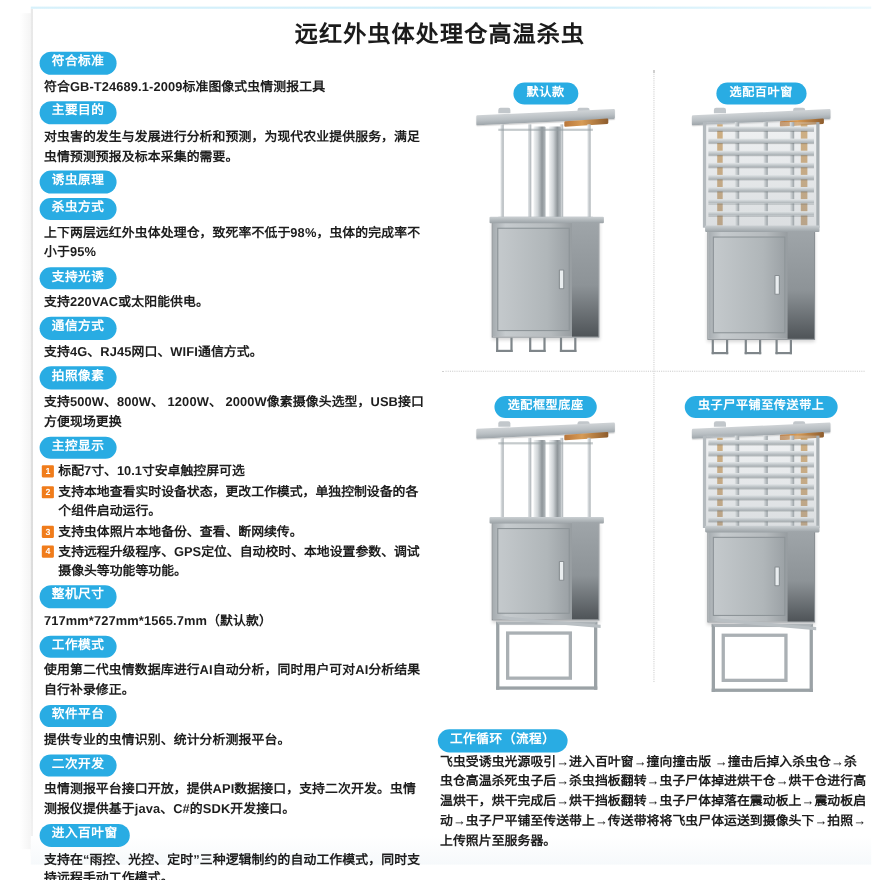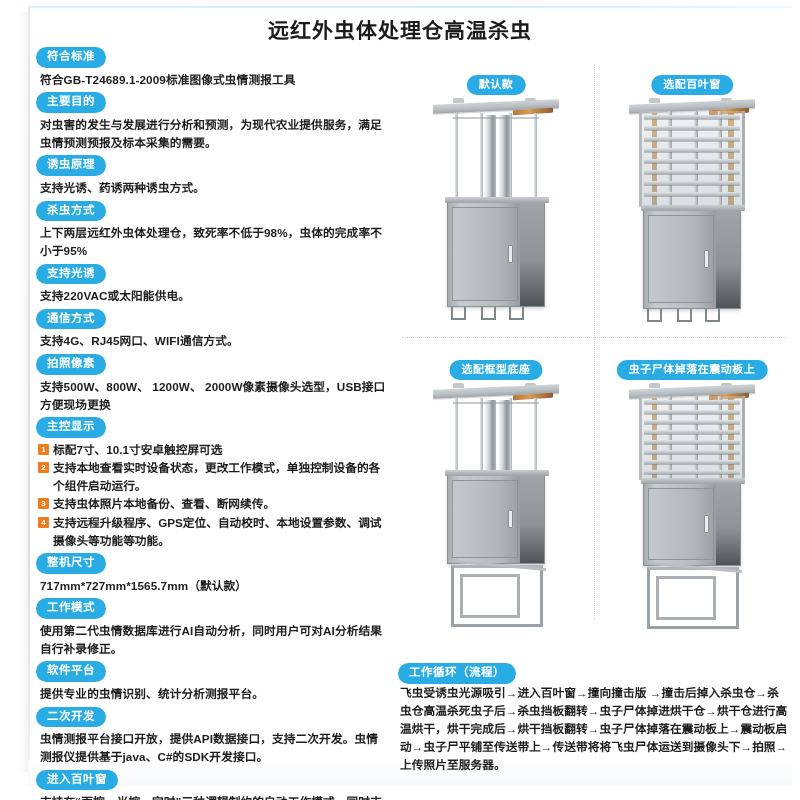--- a/index.html
+++ b/index.html
@@ -365,21 +365,20 @@
       <div class="spec-body">符合GB-T24689.1-2009标准图像式虫情测报工具</div>
     </div>
 
     <div class="spec-block">
       <span class="pill">主要目的</span>
       <div class="spec-body">对虫害的发生与发展进行分析和预测，为现代农业提供服务，满足虫情预测预报及标本采集的需要。</div>
     </div>
 
     <div class="spec-block">
       <span class="pill">诱虫原理</span>
-      <div class="spec-body">支持光诱、药诱两种诱虫方式。</div>
     </div>
 
     <div class="spec-block">
       <span class="pill">杀虫方式</span>
       <div class="spec-body">上下两层远红外虫体处理仓，致死率不低于98%，虫体的完成率不小于95%</div>
     </div>
 
     <div class="spec-block">
       <span class="pill">支持光诱</span>
       <div class="spec-body">支持220VAC或太阳能供电。</div>
@@ -555,21 +554,21 @@
           <div class="stand" style="top:186px;">
             <div class="stand-diag"></div>
             <div class="stand-inner"></div>
           </div>
         </div>
       </div>
     </div>
 
     <div class="quad q4">
       <div class="quad-label">
-        <span class="pill">虫子尸体掉落在震动板上</span>
+        <span class="pill">虫子尸平铺至传送带上</span>
       </div>
       <div class="machine-wrap">
         <div class="machine">
           <div class="roof-cap"></div>
           <div class="roof-cap r"></div>
           <div class="roof"></div>
           <div class="roof-lip"></div>
           <div class="cage" style="height:84px;">
             <div class="cage-tint left"></div>
             <div class="cage-tint"></div>

